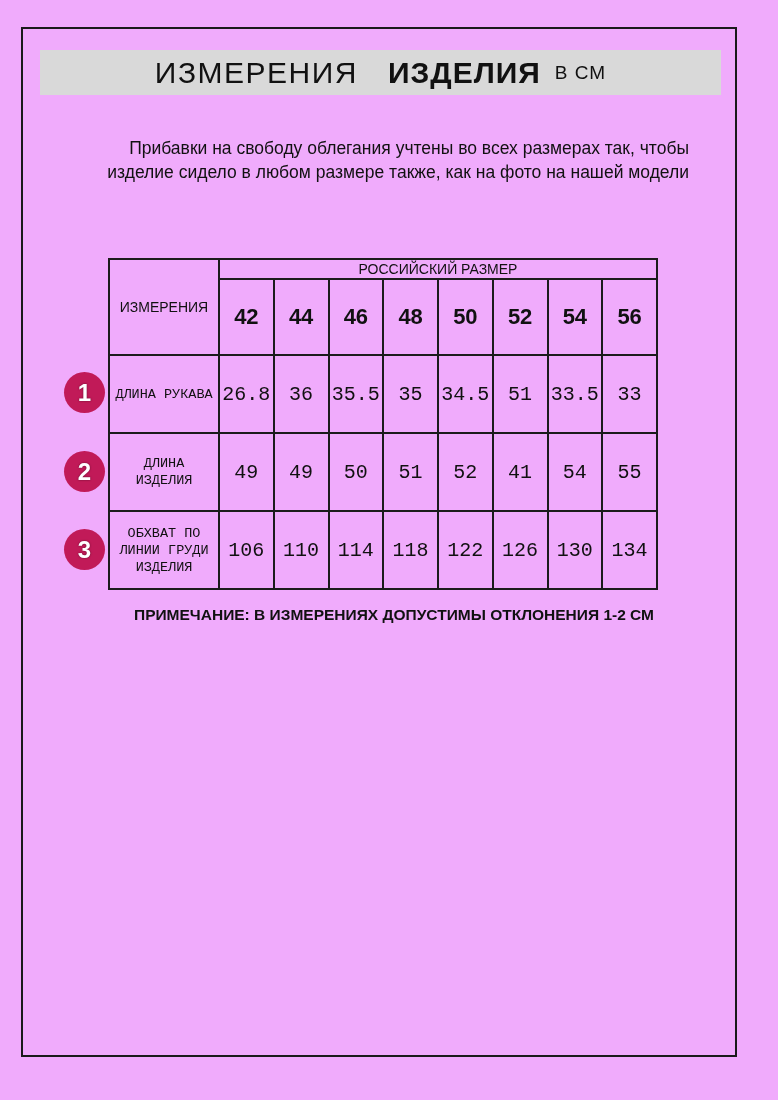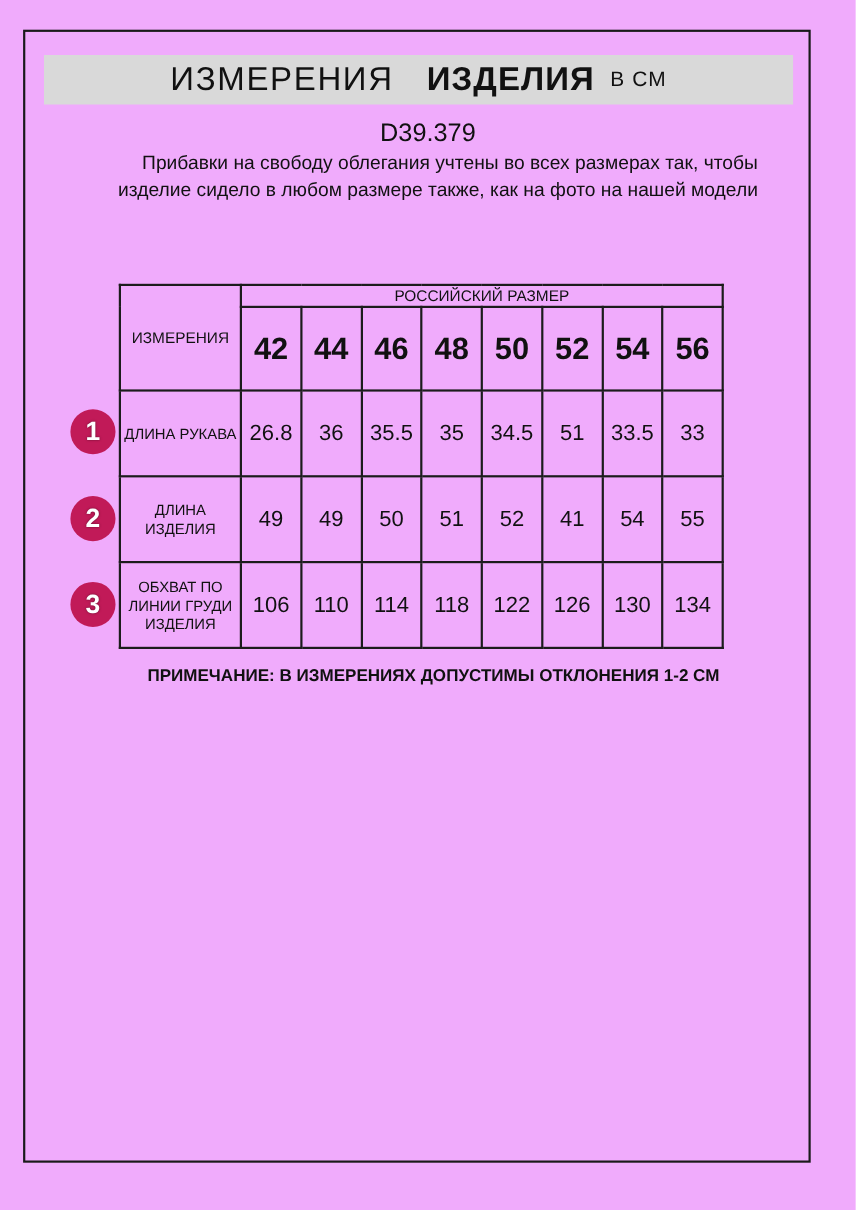--- a/index.html
+++ b/index.html
@@ -93,25 +93,26 @@
   td.c-meas {
     width: 110px;
     font-size: 14px;
   }
   td.c-group {
     height: 20px;
     font-size: 14px;
   }
   td.c-size {
     height: 76px;
-    font-size: 28px;
+    font-size: 22px;
     font-weight: 900;
   }
   tr.r-data td {
     height: 78px;
+    font-family: Liberation Mono, monospace;
   }
   td.c-label {
     font-size: 13.5px;
     line-height: 17px;
     white-space: pre-line;
     padding: 2px;
   }
   td.c-val {
     font-size: 20px;
     font-weight: 400;
@@ -150,21 +151,20 @@
 <div class="page">
 
   <div class="frame"></div>
 
   <div class="header-bar">
     <span class="title-main">ИЗМЕРЕНИЯ</span>
     <span class="title-bold">ИЗДЕЛИЯ</span>
     <span class="title-units">В СМ</span>
   </div>
 
-  <div class="product-code">D39.379</div>
 
   <div class="description">Прибавки на свободу облегания учтены во всех размерах так, чтобы изделие сидело в любом размере также, как на фото на нашей модели</div>
 
   <table class="size-table">
     <tbody>
         <tr>
       <td class="c-meas" rowspan="2">ИЗМЕРЕНИЯ</td>
       <td class="c-group" colspan="8">РОССИЙСКИЙ РАЗМЕР</td>
     </tr>
     <tr>

